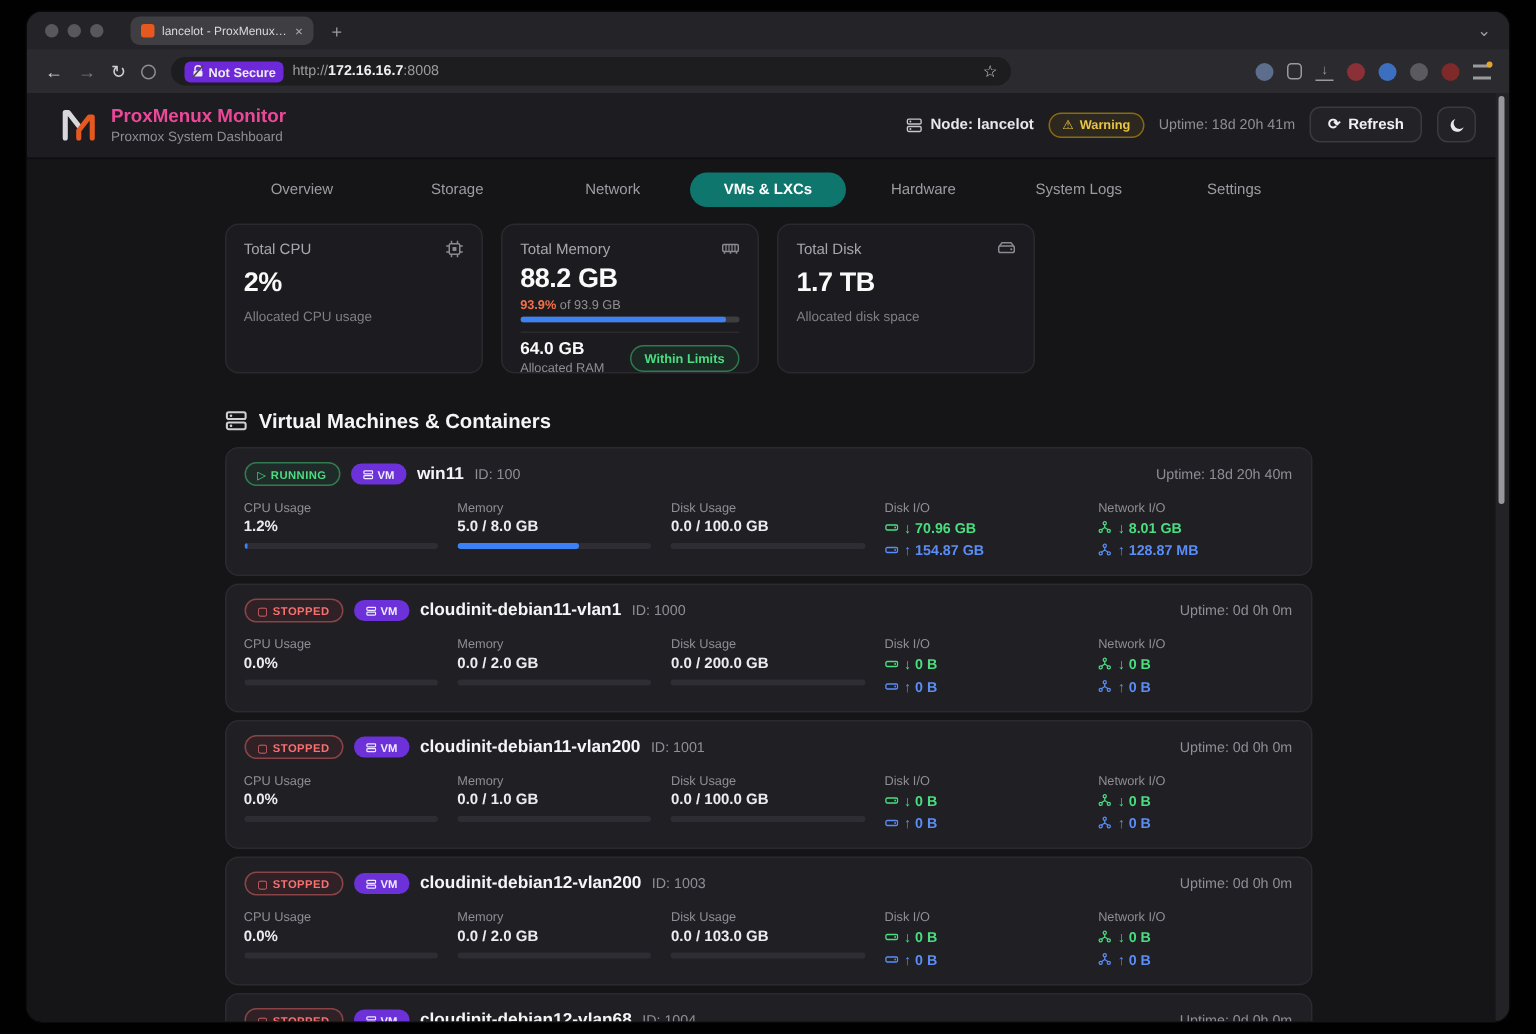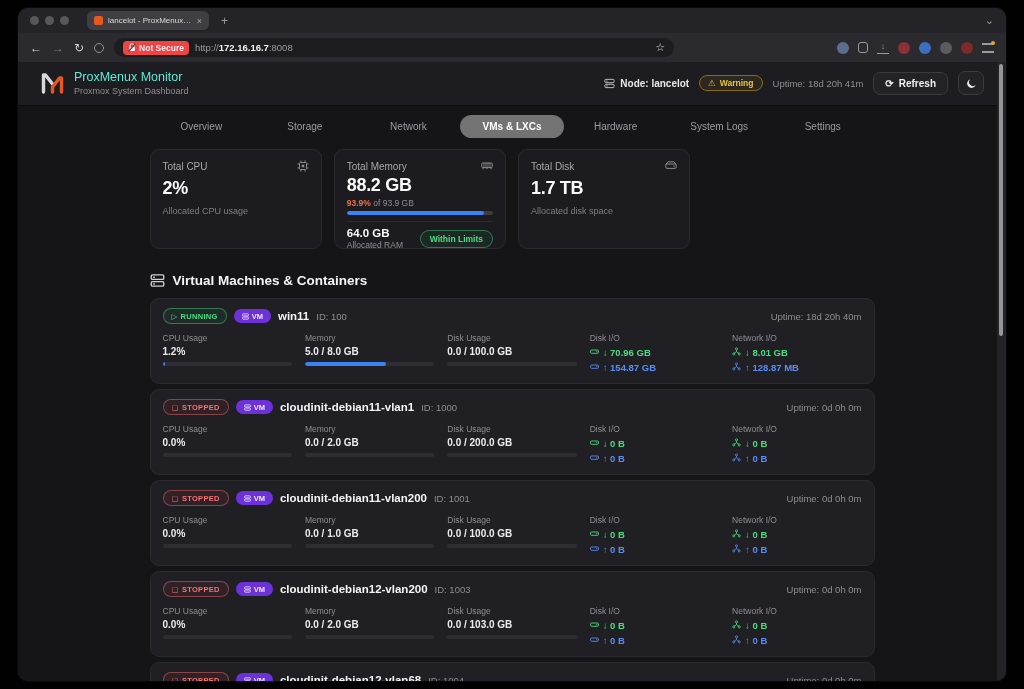--- a/index.html
+++ b/index.html
@@ -14,49 +14,49 @@
   .tab-title { font-size:8px; color:#d9d9dd; white-space:nowrap; overflow:hidden; text-overflow:ellipsis; flex:1; }
   .tab-close { font-size:9px; color:#a8a8ad; margin-left:5px; }
   .newtab-btn { margin-left:12px; color:#9a9a9f; font-size:12px; }
   .win-chevron { margin-left:auto; color:#9a9a9f; font-size:11px; }
 
   .toolbar { height:29px; display:flex; align-items:center; padding:0 12px; gap:10px; background:#2b2b2f; }
   .nav-glyph { color:#cfcfd4; font-size:12px; line-height:1; }
   .nav-glyph.dim { color:#77777c; }
   .shield-ring { width:10px; height:10px; border:1.5px solid #8e8e93; border-radius:50%; flex:none; }
   .url-pill { height:19px; background:#1d1d20; border-radius:10px; display:flex; align-items:center; padding:0 9px; width:560px; gap:6px; }
-  .ns-chip { background:#ef4444; border-radius:4px; height:14px; display:flex; align-items:center; padding:0 5px; font-size:8.5px; font-weight:700; color:#ececf0; gap:3px; flex:none; }
+  .ns-chip { background:#6d28d9; border-radius:4px; height:14px; display:flex; align-items:center; padding:0 5px; font-size:8.5px; font-weight:700; color:#ececf0; gap:3px; flex:none; }
   .url-text { font-size:9.5px; color:#9b9ba0; white-space:nowrap; }
   .url-host { color:#f0f0f2; font-weight:700; }
   .star-glyph { margin-left:auto; color:#cfcfd4; font-size:11px; }
   .ext-row { margin-left:auto; display:flex; align-items:center; gap:9px; }
   .ext { width:12px; height:12px; border-radius:50%; }
   .ext.shape-page { border-radius:3px; background:transparent; border:1.5px solid #9a9a9f; width:10px; height:11px; }
   .ext.shape-dl { background:transparent; border-bottom:1.5px solid #9a9a9f; border-radius:0; color:#9a9a9f; font-size:9px; text-align:center; line-height:9px; height:12px; }
   .sliders { width:12px; height:10px; border-top:2px solid #9a9a9f; border-bottom:2px solid #9a9a9f; position:relative; }
   .sliders::after { content:""; position:absolute; right:-1px; top:-4px; width:4px; height:4px; border-radius:50%; background:#e0a52e; }
 
   
   .app { flex:1; display:flex; flex-direction:column; background:#151518; position:relative; overflow:hidden; }
   .app-header { display:flex; align-items:center; justify-content:space-between; padding:8px 22px 9px; background:#1d1d21; border-bottom:1px solid #0d0d0f; }
   .brand { display:flex; align-items:center; gap:9px; }
-  .brand-title { font-size:12.5px; font-weight:400; color:#5eead4; }
+  .brand-title { font-size:12.5px; font-weight:700; color:#ec4899; }
   .brand-sub { font-size:9px; color:#8e8e94; margin-top:2px; }
   .header-right { display:flex; align-items:center; gap:10px; }
   .node-chip { display:flex; align-items:center; gap:5px; font-size:10px; font-weight:700; color:#e8e8ec; }
   .warn-pill { border:1px solid #8a6a10; background:rgba(234,179,8,.08); color:#eac545; font-size:8.5px; font-weight:700; padding:2px 8px; border-radius:9px; display:flex; gap:4px; align-items:center; }
   .hdr-uptime { font-size:9.5px; color:#8e8e94; }
   .btn { border:1px solid #3a3a3f; background:#232327; border-radius:7px; color:#f0f0f2; display:flex; align-items:center; gap:5px; }
   .refresh-btn { padding:5px 11px; font-size:10px; font-weight:700; }
   .icon-btn { width:26px; height:24px; justify-content:center; }
 
   .content { width:725px; margin:0 auto; }
   .nav-tabs { display:flex; margin-top:9px; }
   .nav-tab { flex:1; text-align:center; font-size:10px; color:#9c9ca2; padding:6px 0; border-radius:14px; }
-  .nav-tab.active { background:#737373; color:#fff; font-weight:700; }
+  .nav-tab.active { background:#0f766e; color:#fff; font-weight:700; }
 
   .cards { display:grid; grid-template-columns:repeat(4,1fr); gap:12px; margin-top:11px; }
   .card { background:#1c1c20; border:1px solid #29292e; border-radius:9px; padding:10px 12px; height:100px; overflow:hidden; }
   .card-title-row { display:flex; justify-content:space-between; align-items:center; color:#a6a6ac; font-size:10px; }
   .card-icon { color:#8a8a90; }
   .card-value { font-size:18px; font-weight:700; color:#fafafa; margin-top:6px; letter-spacing:-.3px; }
   .badge-row { display:flex; gap:5px; margin-top:7px; }
   .mini-badge { font-size:8px; font-weight:700; padding:2px 7px; border-radius:8px; white-space:nowrap; }
   .mini-badge.green { color:#4ade80; background:rgba(34,197,94,.12); border:1px solid rgba(34,197,94,.4); }
   .mini-badge.red { color:#f87171; background:rgba(239,68,68,.12); border:1px solid rgba(239,68,68,.4); }

